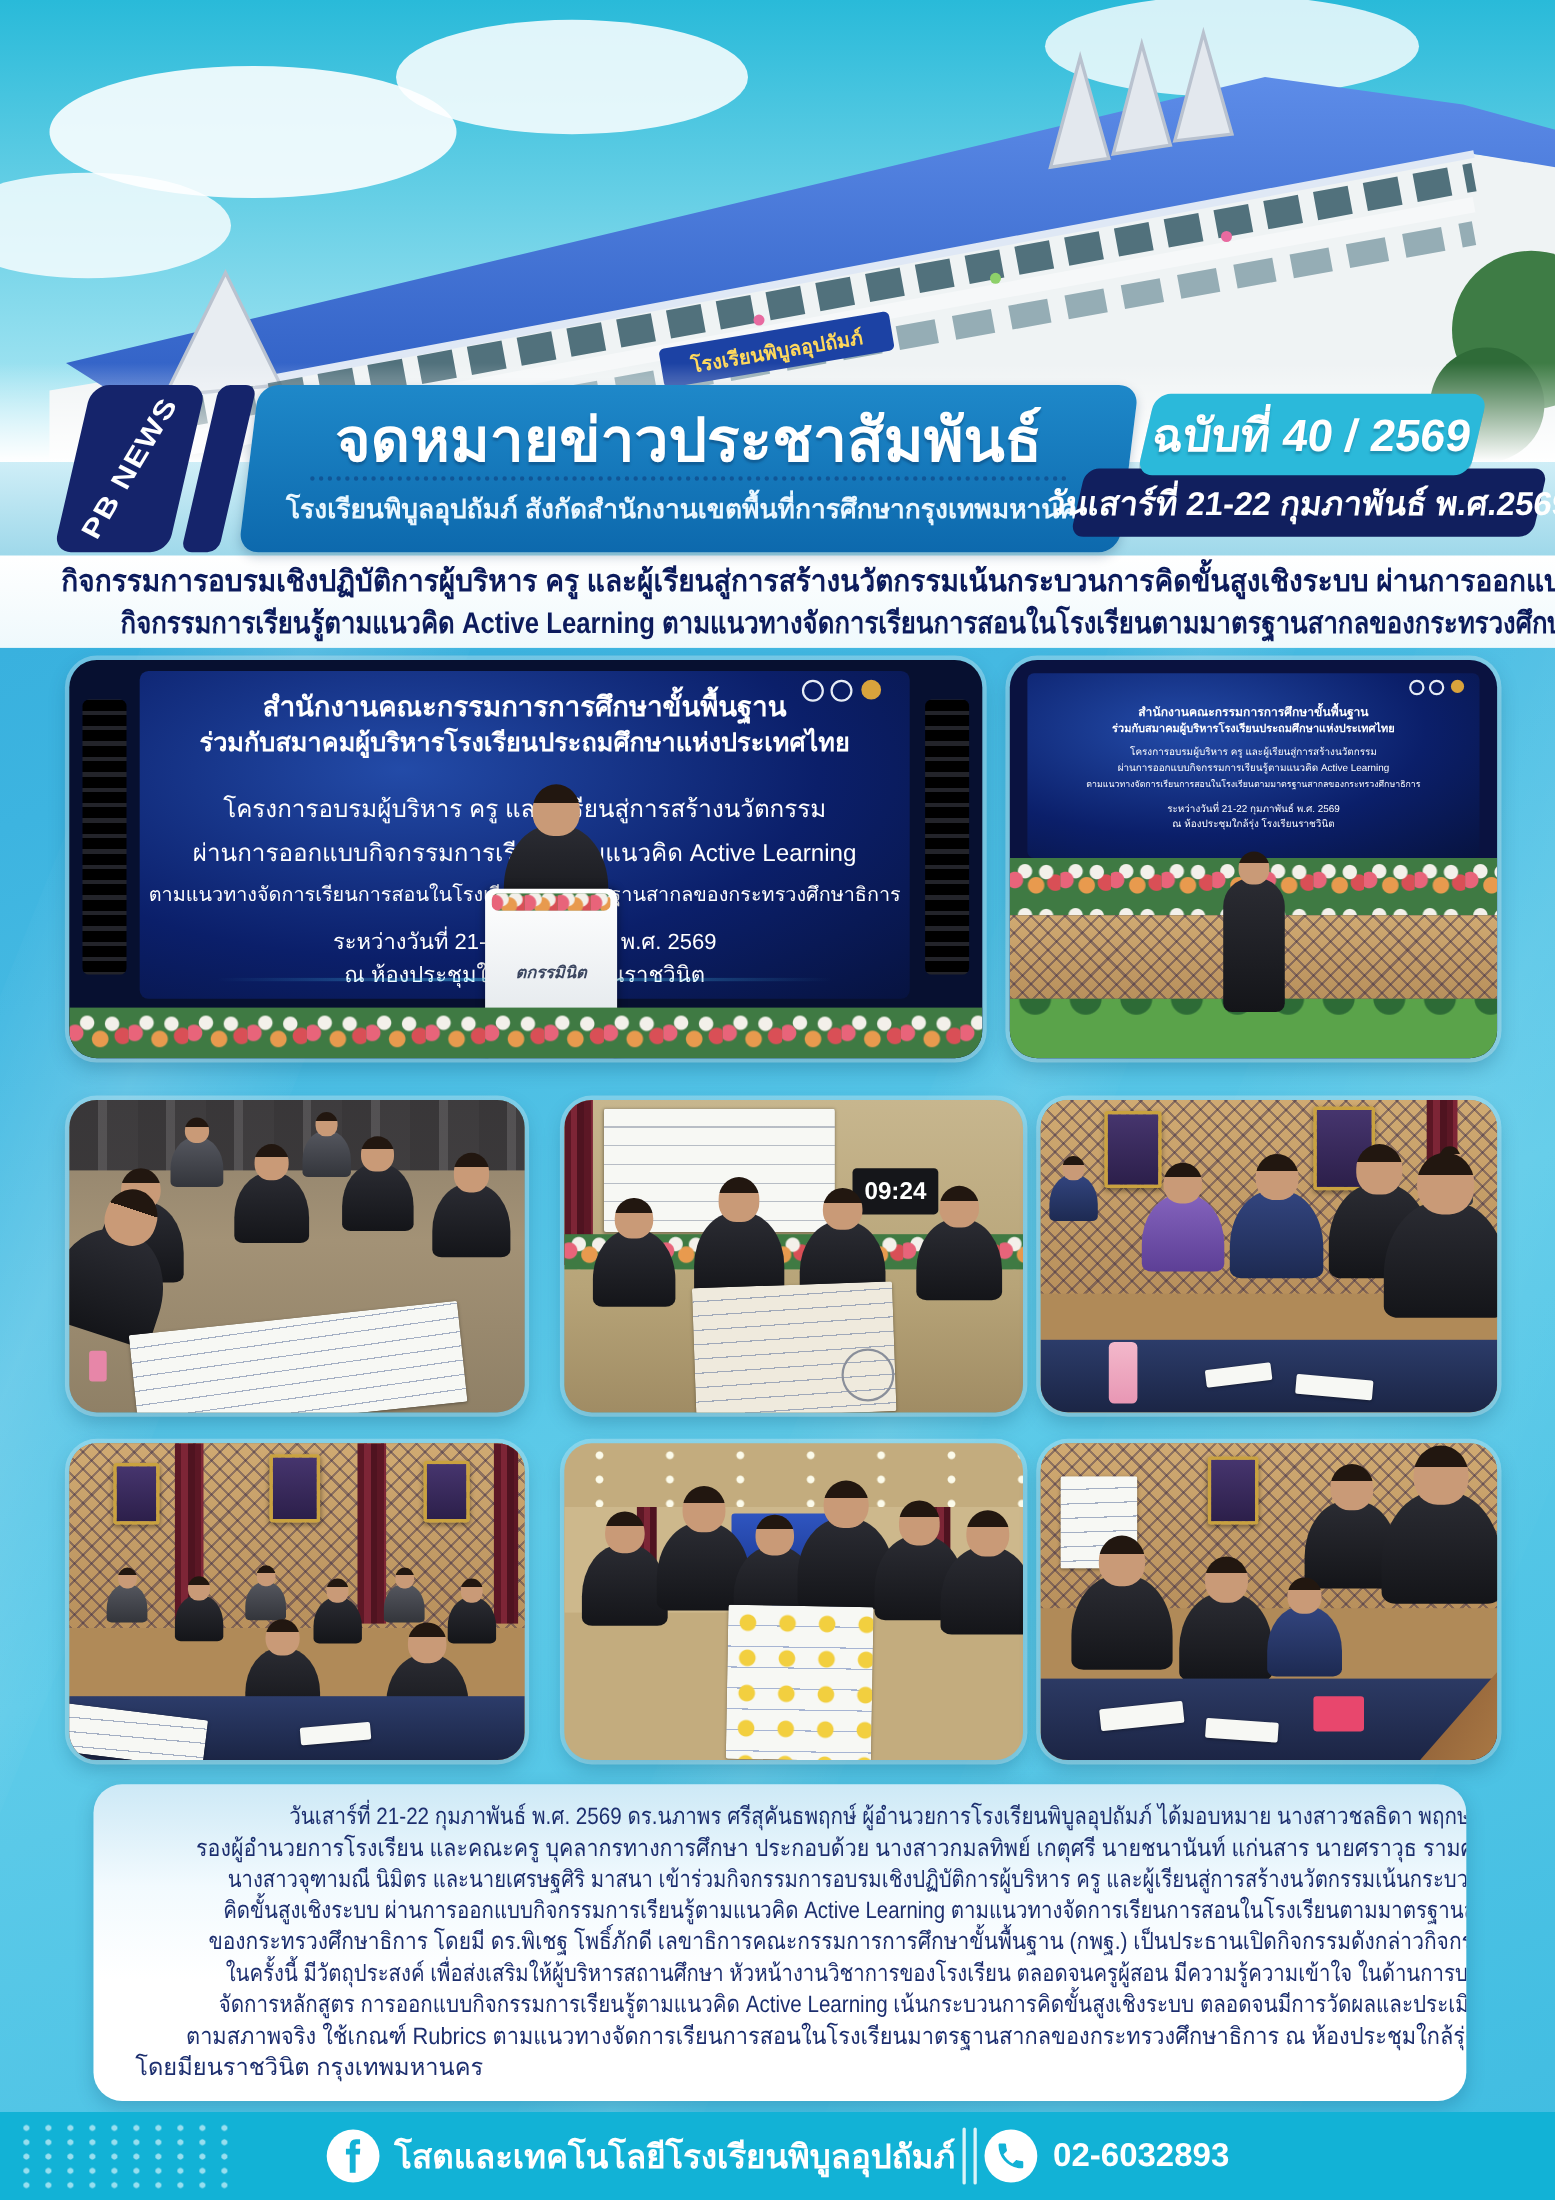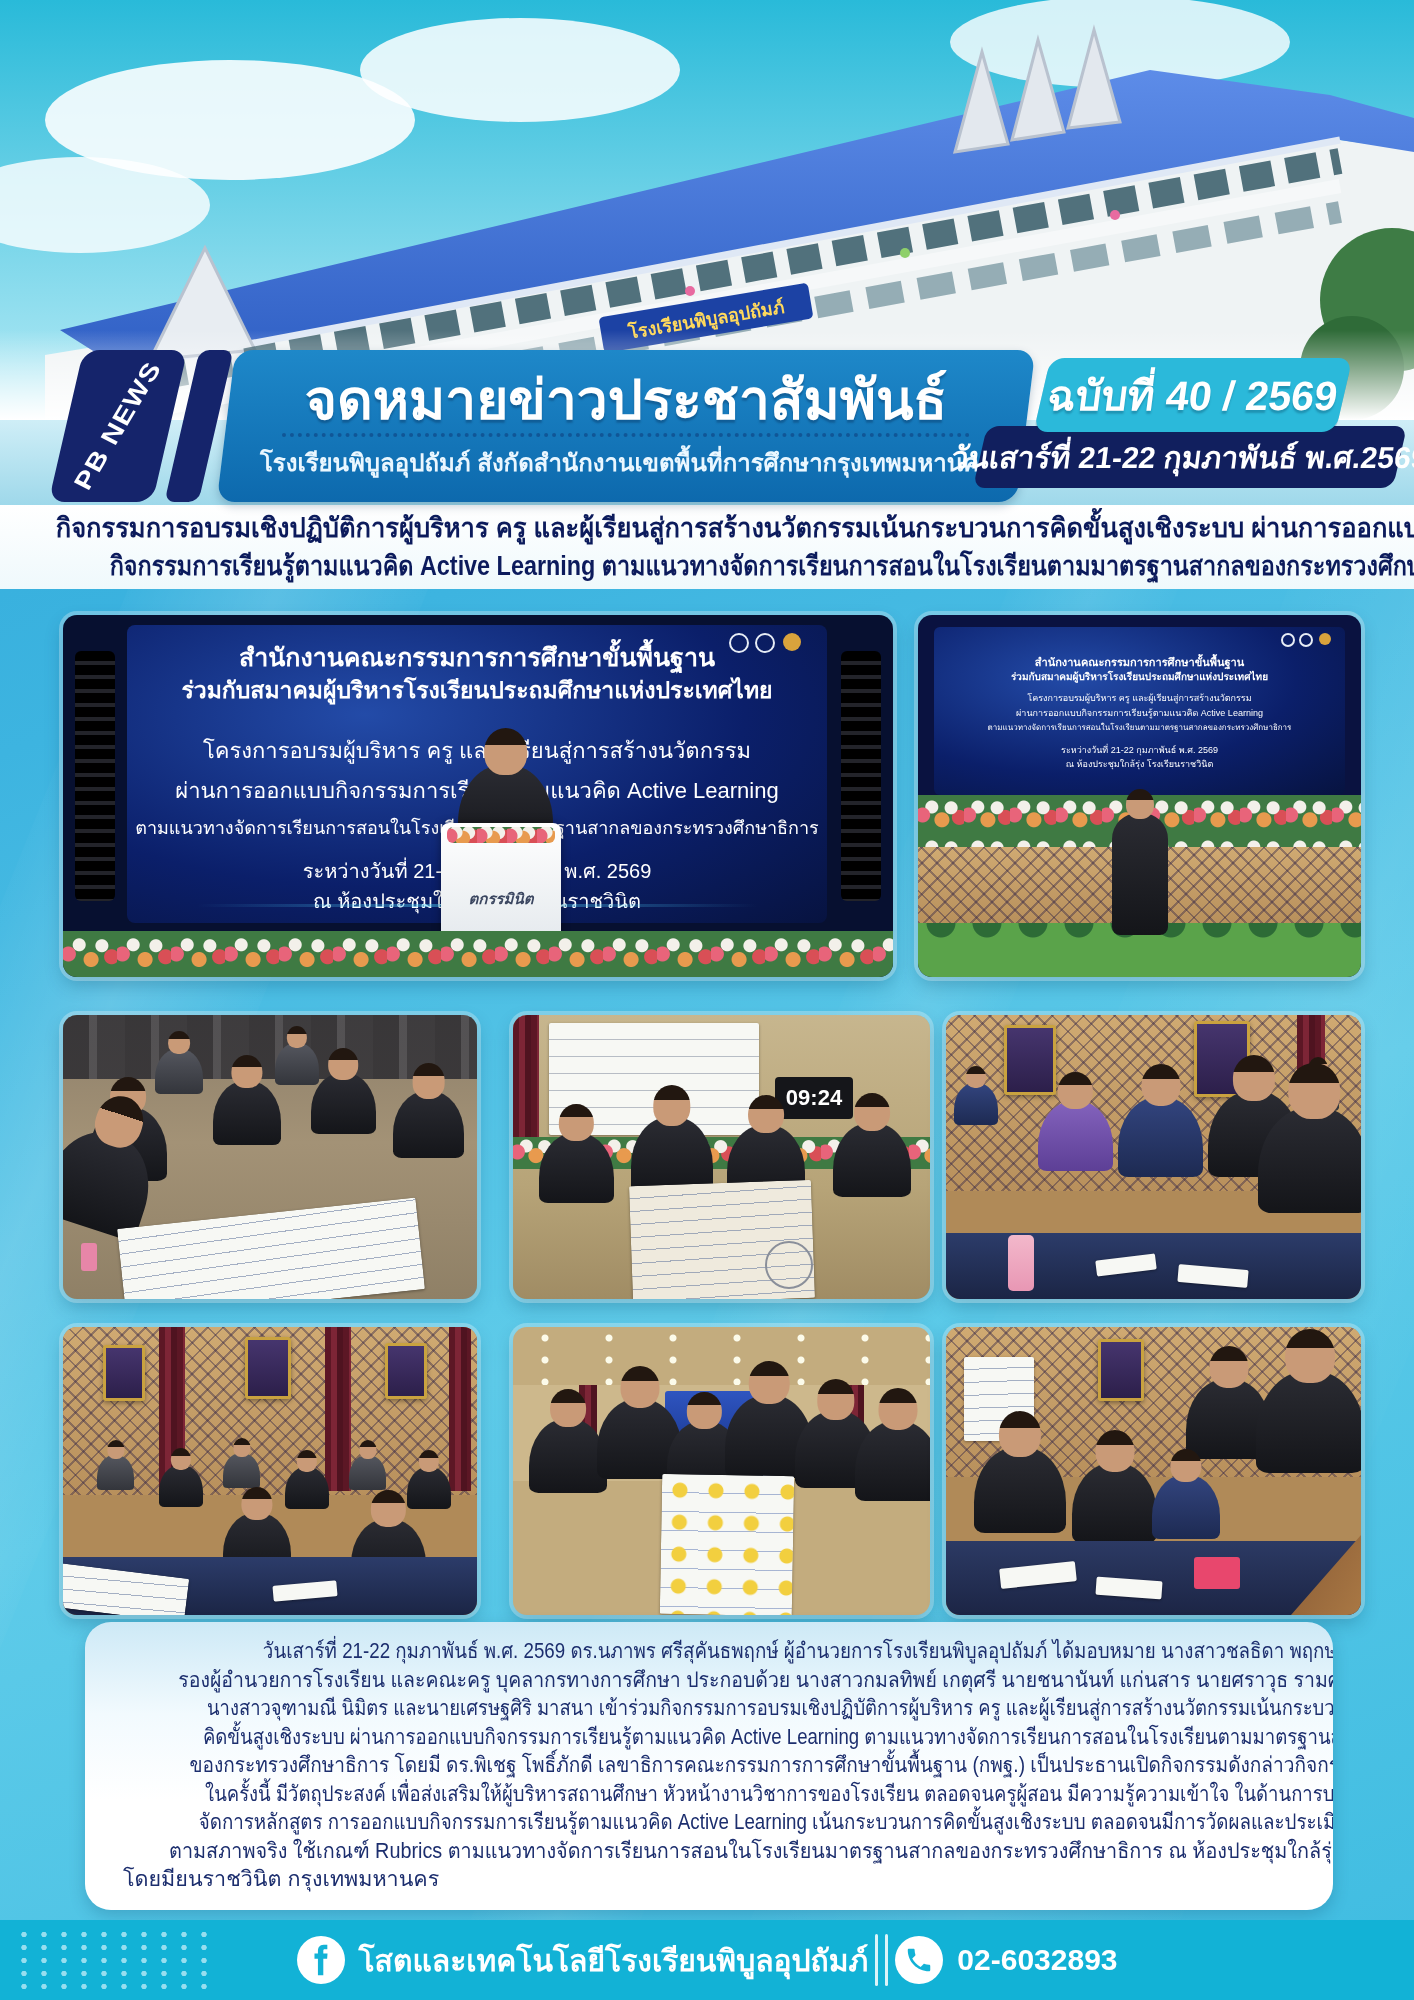--- a/index.html
+++ b/index.html
@@ -43,22 +43,22 @@
             display:flex;flex-direction:column;align-items:center;justify-content:center;z-index:4;}
   .headline div{color:#0c1b5c;font-size:27px;font-weight:800;line-height:38px;white-space:nowrap;width:1380px;
             text-align:center;overflow:visible;}
 
   
   .streak{top:585px;height:1335px;background:linear-gradient(90deg,rgba(255,255,255,.02),rgba(255,255,255,.16),rgba(255,255,255,.02));}
   .s1{left:-140px;width:300px;transform:skewX(-22deg);}
   .s2{left:740px;width:170px;transform:skewX(-22deg);opacity:.6;}
   .s3{left:1020px;width:430px;transform:skewX(-22deg);opacity:.55;}
 
-  .ph{position:absolute;border-radius:14px;overflow:hidden;
-      box-shadow:0 0 0 4px rgba(255,255,255,.28),0 8px 18px rgba(8,60,95,.28);margin-top:15px;}
+  .ph{position:absolute;border-radius:25px;overflow:hidden;
+      box-shadow:0 0 0 4px rgba(255,255,255,.28),0 8px 18px rgba(8,60,95,.28);}
 
   
   .fig{position:absolute;background:linear-gradient(#2b2c33,#141519);
        border-radius:46% 46% 12% 12% / 64% 64% 10% 10%;width:1.7em;height:1.6em;}
   .fig::before{content:"";position:absolute;left:50%;top:-0.66em;transform:translateX(-50%);
        width:.78em;height:.84em;border-radius:50% 50% 44% 44%;
        background:linear-gradient(#221710 0 36%,#c99a77 36%);}
   .fig.navy{background:linear-gradient(#33457f,#1d2a52);}
   .fig.purple{background:linear-gradient(#8463bd,#5d3f96);}
   .fig.gray{background:linear-gradient(#55575f,#33353b);}

